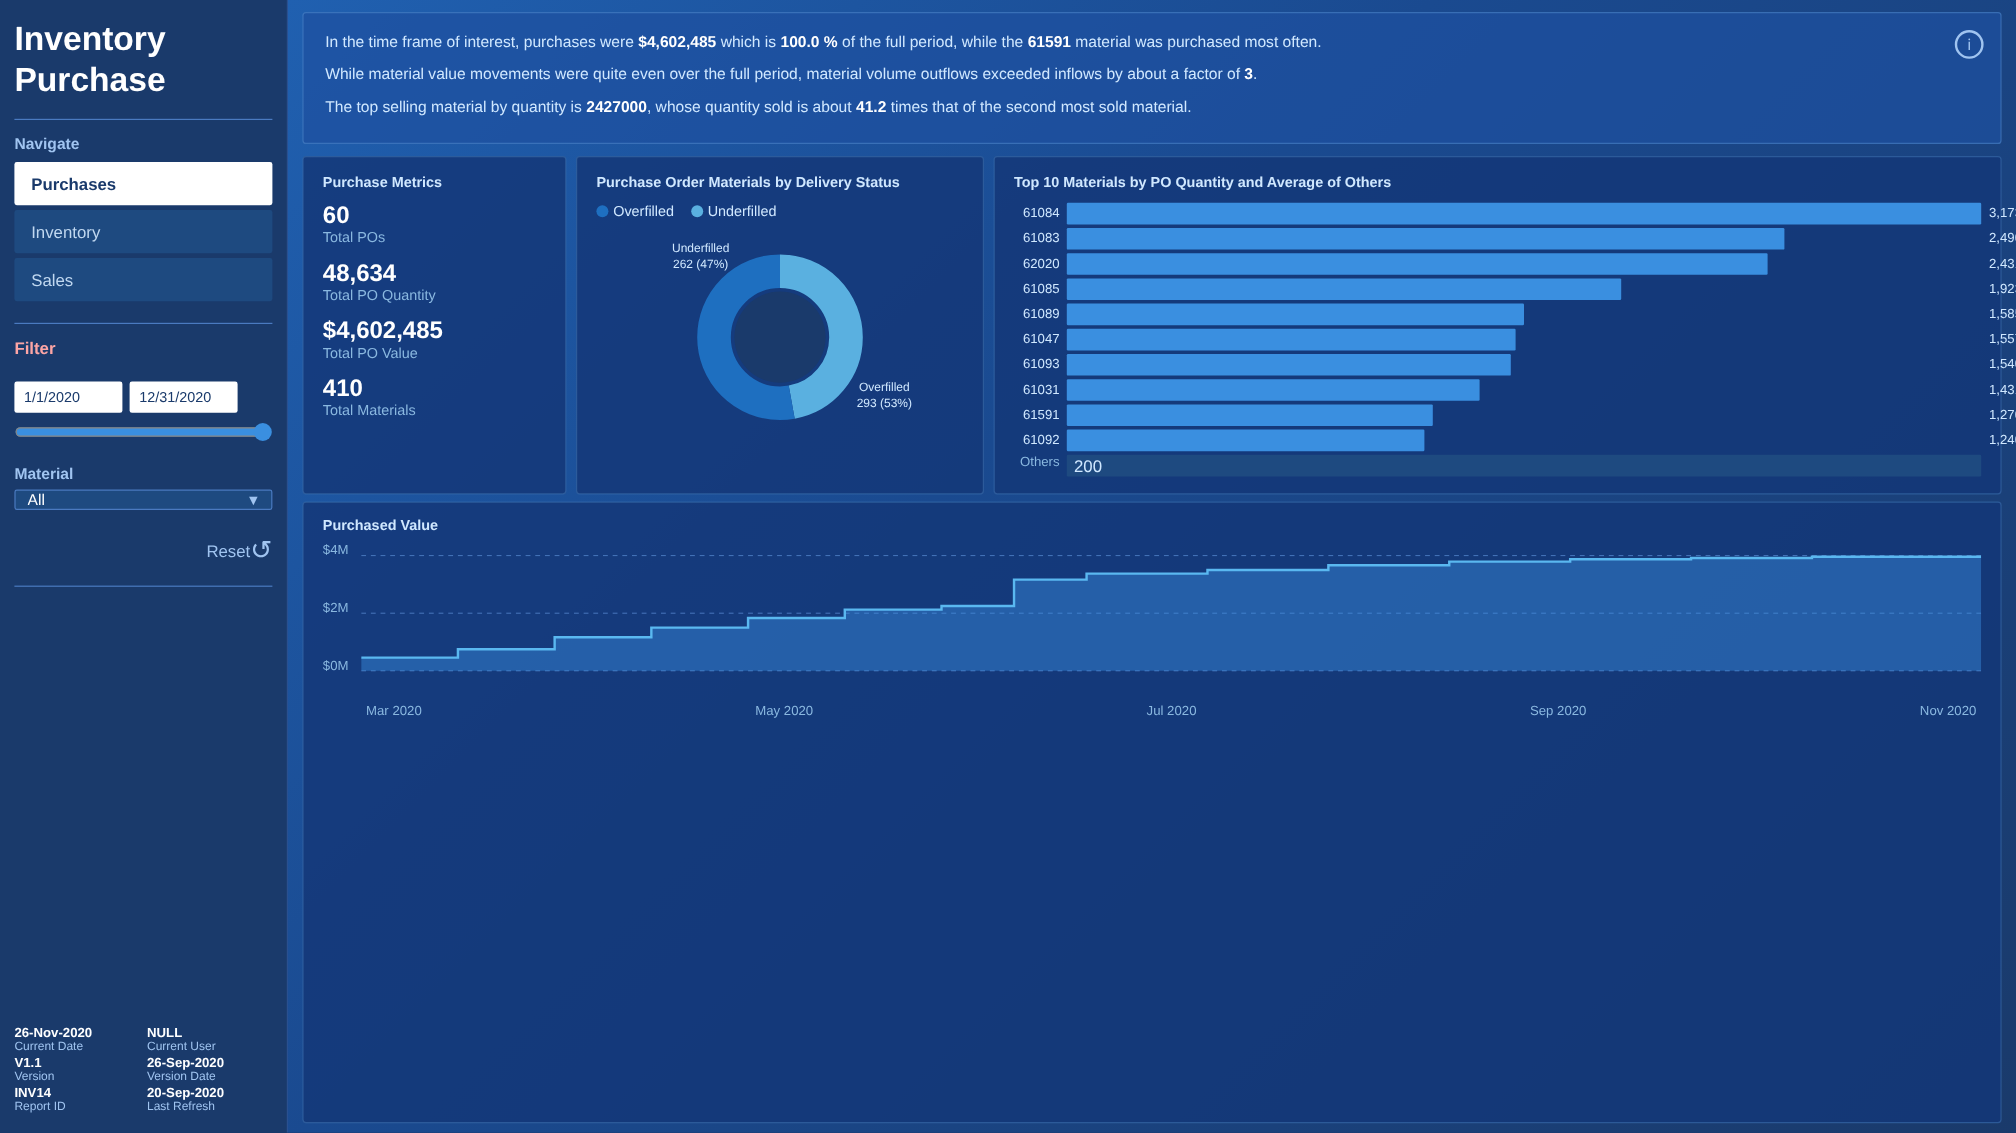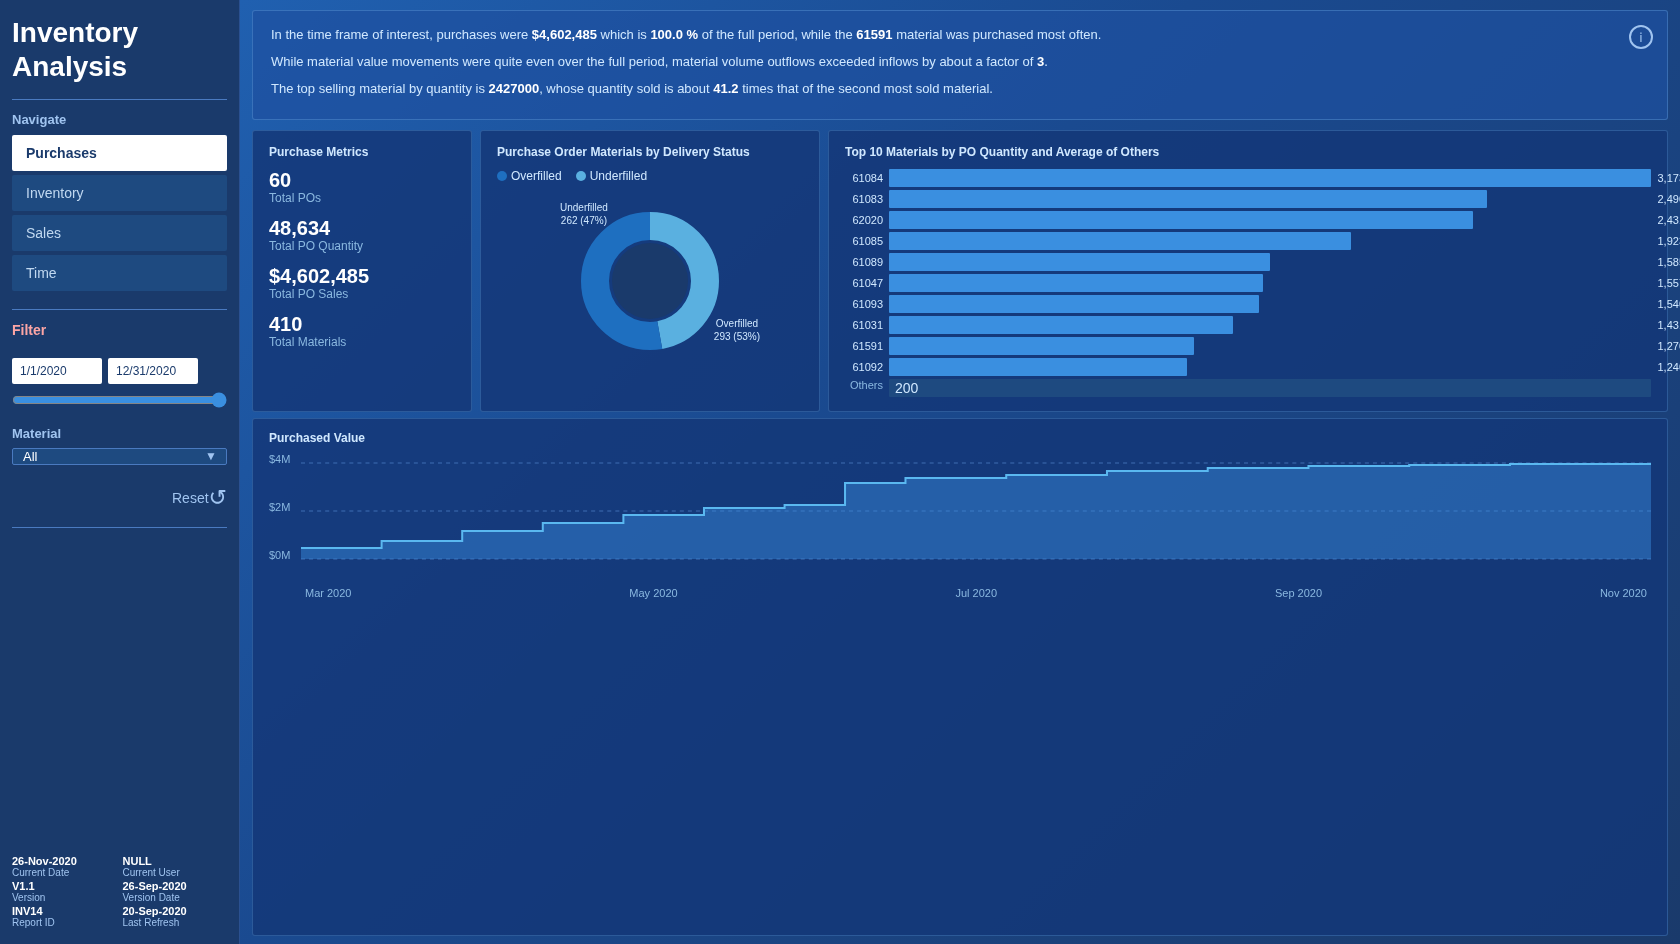--- a/index.html
+++ b/index.html
@@ -393,29 +393,28 @@
       color: #8ab8e0;
       font-size: 11px;
     }
   </style>
 </head>
 <body>
 
 <div class="sidebar">
   <div class="sidebar-title">
     <span>Inventory</span><br>
-    <span>Analysis</span>
+    <span>Purchase</span>
   </div>
   <hr class="sidebar-divider">
   <div class="sidebar-section-label">Navigate</div>
 
   <div class="nav-selected">Purchases</div>
   <div class="nav-item">Inventory</div>
   <div class="nav-item">Sales</div>
-  <div class="nav-item">Time</div>
 
   <div class="filter-section">
     <hr class="sidebar-divider">
     <div class="filter-label">Filter</div>
     <div class="date-row">
       <input class="date-input" type="text" value="1/1/2020" style="">
       <input class="date-input" type="text" value="12/31/2020" style="">
     </div>
     <div class="slider-container">
       <input type="range" class="slider" min="0" max="100" value="100" style="">
@@ -481,21 +480,21 @@
 
   <div class="cards-row">
 
     <div class="card metrics-card">
       <div class="card-title">Purchase Metrics</div>
       <div class="metric-value">60</div>
       <div class="metric-label">Total POs</div>
       <div class="metric-value">48,634</div>
       <div class="metric-label">Total PO Quantity</div>
       <div class="metric-value">$4,602,485</div>
-      <div class="metric-label">Total PO Sales</div>
+      <div class="metric-label">Total PO Value</div>
       <div class="metric-value">410</div>
       <div class="metric-label">Total Materials</div>
     </div>
 
     <div class="card donut-card">
       <div class="card-title">Purchase Order Materials by Delivery Status</div>
       <div class="donut-legend">
         <div class="legend-item">
           <span class="legend-dot" style="background:#1e6fc0;"></span>
           <span>Overfilled</span>

